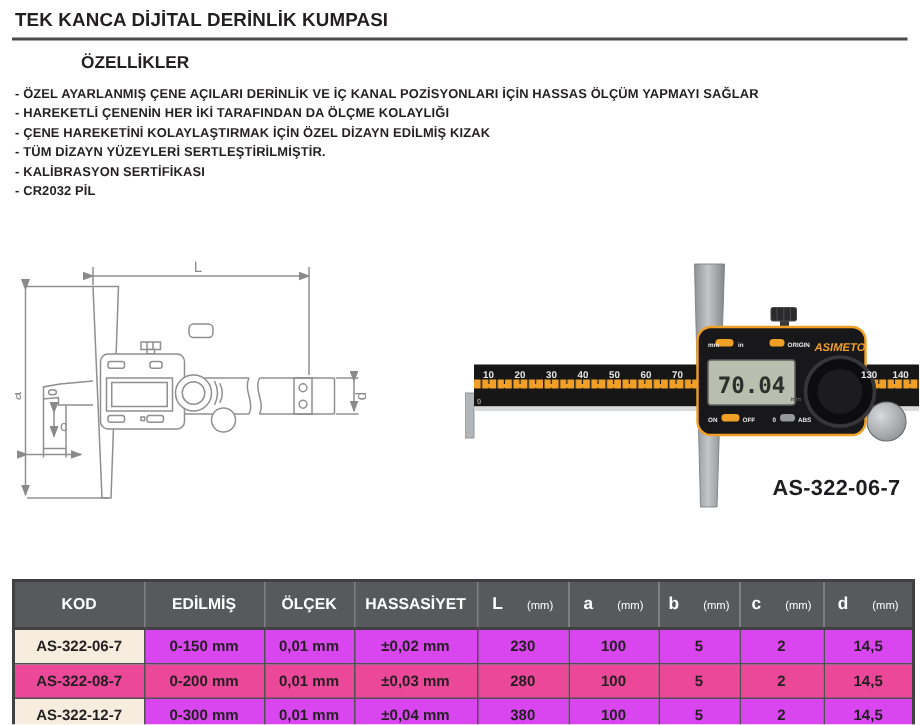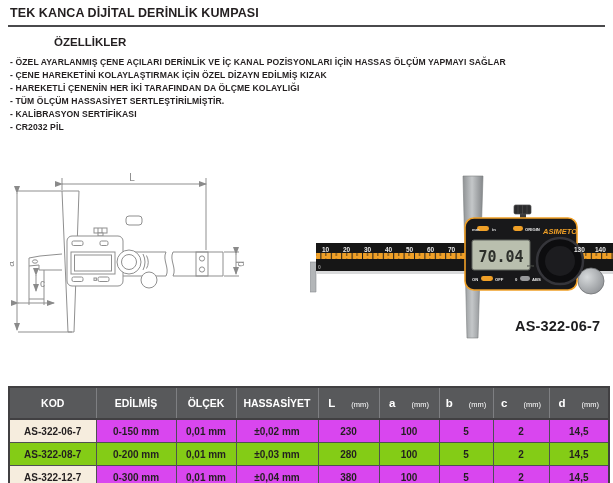--- a/index.html
+++ b/index.html
@@ -16,42 +16,42 @@
   .diagram{position:absolute;left:10px;top:172px;width:250px;height:170px;}
   .photo{position:absolute;left:310px;top:172px;width:303px;height:175px;}
   .model-label{position:absolute;left:205px;top:146px;font-size:14.5px;font-weight:bold;color:#1d1d1f;letter-spacing:.2px;}
 
   table.spec{position:absolute;left:8px;top:386px;width:600px;border-collapse:collapse;table-layout:fixed;
              border:2px solid #414042;}
   table.spec th{background:#58595b;color:#fff;font-size:10.5px;font-weight:bold;height:30px;
                 border:1px solid #7e7f82;border-bottom:2px solid #414042;padding:0;text-align:center;}
   table.spec td{height:22px;font-size:10px;font-weight:bold;text-align:center;color:#231f20;
                 border:1px solid #4f5052;padding:0;background:#d946ef;}
-  table.spec tbody tr.alt td{background:#84cc16;}
+  table.spec tbody tr.alt td{background:#ec4899;}
   table.spec td.kod{background:#f6edde;}
   th .dimletter{font-size:11.5px;font-weight:bold;}
   th .unit{font-size:7.5px;font-weight:normal;margin-left:16px;}
 
   svg text{font-family:"Liberation Sans",sans-serif;}
   .lcd-digits{font-family:"DejaVu Sans Mono",monospace;font-weight:bold;}
 </style>
 </head>
 <body>
 
 <div class="page">
 
   <div class="title">TEK KANCA DİJİTAL DERİNLİK KUMPASI</div>
   <div class="rule"></div>
   <div class="section">ÖZELLİKLER</div>
 
   <div class="features">
     <div>- ÖZEL AYARLANMIŞ ÇENE AÇILARI DERİNLİK VE İÇ KANAL POZİSYONLARI İÇİN HASSAS ÖLÇÜM YAPMAYI SAĞLAR</div>
+    <div>- HAREKETLİ ÇENENİN HER İKİ TARAFINDAN DA ÖLÇME KOLAYLIĞI</div>
     <div>- ÇENE HAREKETİNİ KOLAYLAŞTIRMAK İÇİN ÖZEL DİZAYN EDİLMİŞ KIZAK</div>
-    <div>- HAREKETLİ ÇENENİN HER İKİ TARAFINDAN DA ÖLÇME KOLAYLIĞI</div>
-    <div>- TÜM ÖLÇÜM HASSASİYET SERTLEŞTİRİLMİŞTİR.</div>
+    <div>- TÜM DİZAYN YÜZEYLERİ SERTLEŞTİRİLMİŞTİR.</div>
     <div>- KALİBRASYON SERTİFİKASI</div>
     <div>- CR2032 PİL</div>
   </div>
 
   <div class="diagram">
     <svg width="250" height="170" viewBox="0 0 250 170">
       <defs>
         <marker id="ar" markerWidth="8" markerHeight="6" refX="7" refY="3" orient="auto" markerUnits="userSpaceOnUse">
           <path d="M0,0 L8,3 L0,6 z" fill="#8a8a8a"></path>
         </marker>

